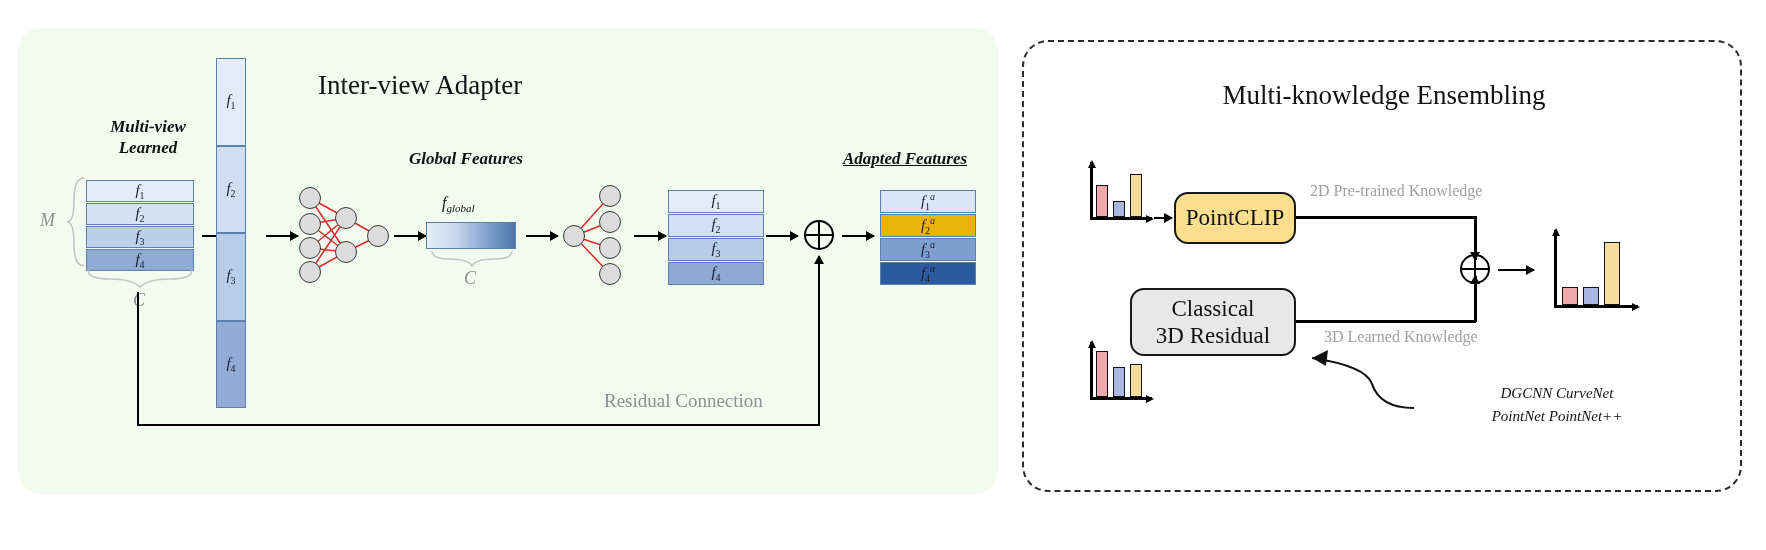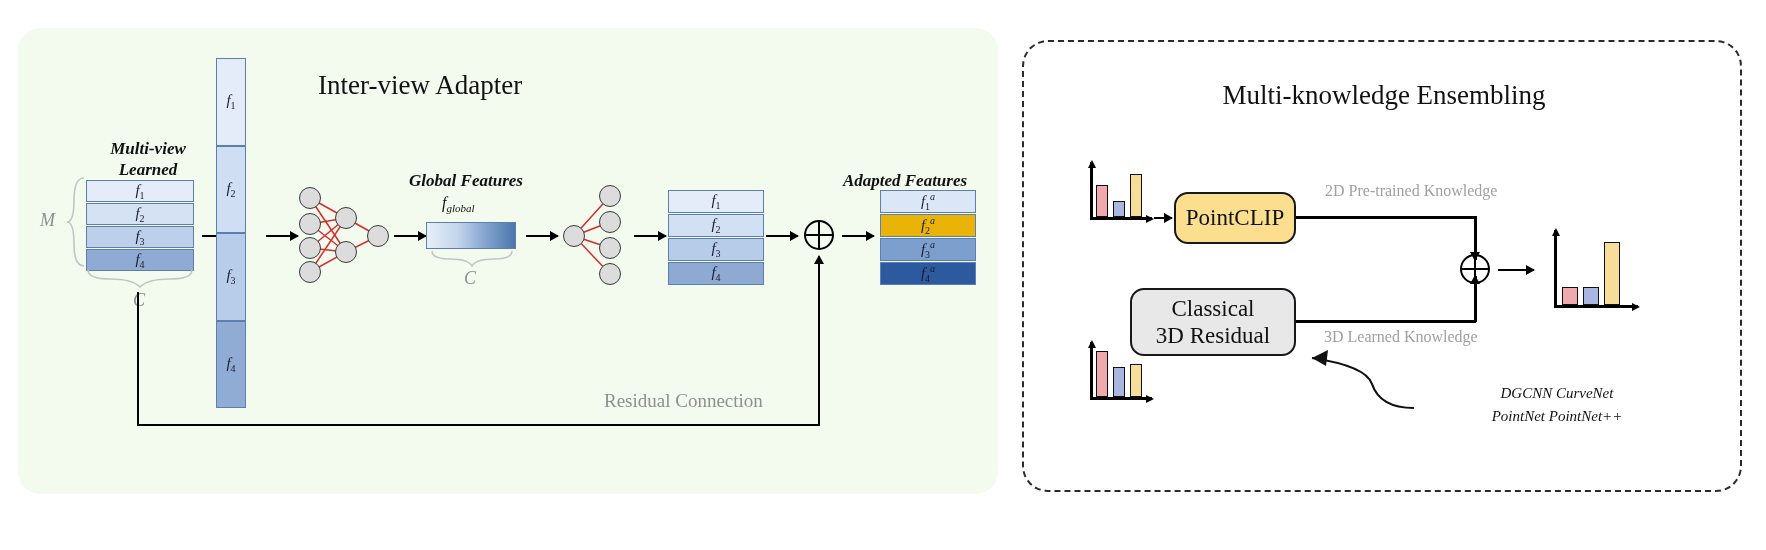--- a/index.html
+++ b/index.html
@@ -21,21 +21,21 @@
   .panel-title {
     position: absolute;
     font-family: "Liberation Serif", serif;
     font-size: 27px; color: #111; white-space: nowrap;
   }
   .sec-label {
     position: absolute;
     font-family: "Liberation Serif", serif;
     font-style: italic; font-weight: bold;
     font-size: 17px; color: #111;
-    text-align: center; white-space: nowrap; line-height: 1.25; margin-top: 22px;
+    text-align: center; white-space: nowrap; line-height: 1.25;
   }
   .gray-note {
     position: absolute;
     font-family: "Liberation Serif", serif;
     font-size: 18px; color: #8f8f8f; white-space: nowrap;
   }
 
   
   .fbar {
     position: absolute;
@@ -282,21 +282,21 @@
           <span>f<sub>4</sub></span>
         </div>
       </div>
 
     <div class="arrow-r" style="left:748px; top:207px; width:32px;"></div>
 
     <div class="plus-circle" style="left:786px; top:192px; width:30px; height:30px;"></div>
 
     <div class="arrow-r" style="left:824px; top:207px; width:32px;"></div>
 
-    <div class="sec-label" style="left:782px; top:120px; width:210px;">Adapted Features</div>
+    <div class="sec-label" style="left:782px; top:120px; width:210px;text-decoration:underline;">Adapted Features</div>
 
     <div id="adapt-bars">
         <div class="fbar" style="left: 862px; top: 162px; width: 96px; height: 23px; background: rgb(219, 230, 246);">
           <span>f<sub>1</sub><sup>a</sup></span>
         </div>
         <div class="fbar" style="left: 862px; top: 186px; width: 96px; height: 23px; background: #eab308;">
           <span>f<sub>2</sub><sup>a</sup></span>
         </div>
         <div class="fbar" style="left: 862px; top: 210px; width: 96px; height: 23px; background: rgb(125, 159, 205);">
           <span>f<sub>3</sub><sup>a</sup></span>
@@ -328,21 +328,21 @@
     </div>
 
     <div class="arrow-r" style="left:130px; top:175px; width:18px;"></div>
 
     <div class="rbox" style="left:150px; top:150px; width:122px; height:52px; background:#fbdf8e;">
       <span>PointCLIP</span>
     </div>
 
     <div class="plain-line" style="left:272px; top:174px; width:180px; height:2.5px;"></div>
     <div class="arrow-d" style="left:450px; top:174px; height:44px; width:2.5px;"></div>
-    <div class="gray-cap" style="left:286px; top:140px;margin-left:15px;">2D Pre-trained Knowledge</div>
+    <div class="gray-cap" style="left:286px; top:140px;">2D Pre-trained Knowledge</div>
 
     <div class="minichart" style="left:58px; top:300px; width:72px; height:62px;">
       <div class="mc-axis-y" style="left:8px; top:0; height:58px;"></div>
       <div class="mc-axis-x" style="left:8px; bottom:4px; width:62px;"></div>
       <div style="position:absolute; left:14px; bottom:7px; width:52px; height:52px;" id="bars-logits-3d">
           <div class="mc-bar" style="left: 0px; width: 12px; height: 45.76px; background: rgb(240, 169, 172);"></div>
           <div class="mc-bar" style="left: 17px; width: 12px; height: 30.16px; background: rgb(169, 182, 224);"></div>
           <div class="mc-bar" style="left: 34px; width: 12px; height: 32.76px; background: rgb(246, 221, 154);"></div>
         </div>
     </div>

